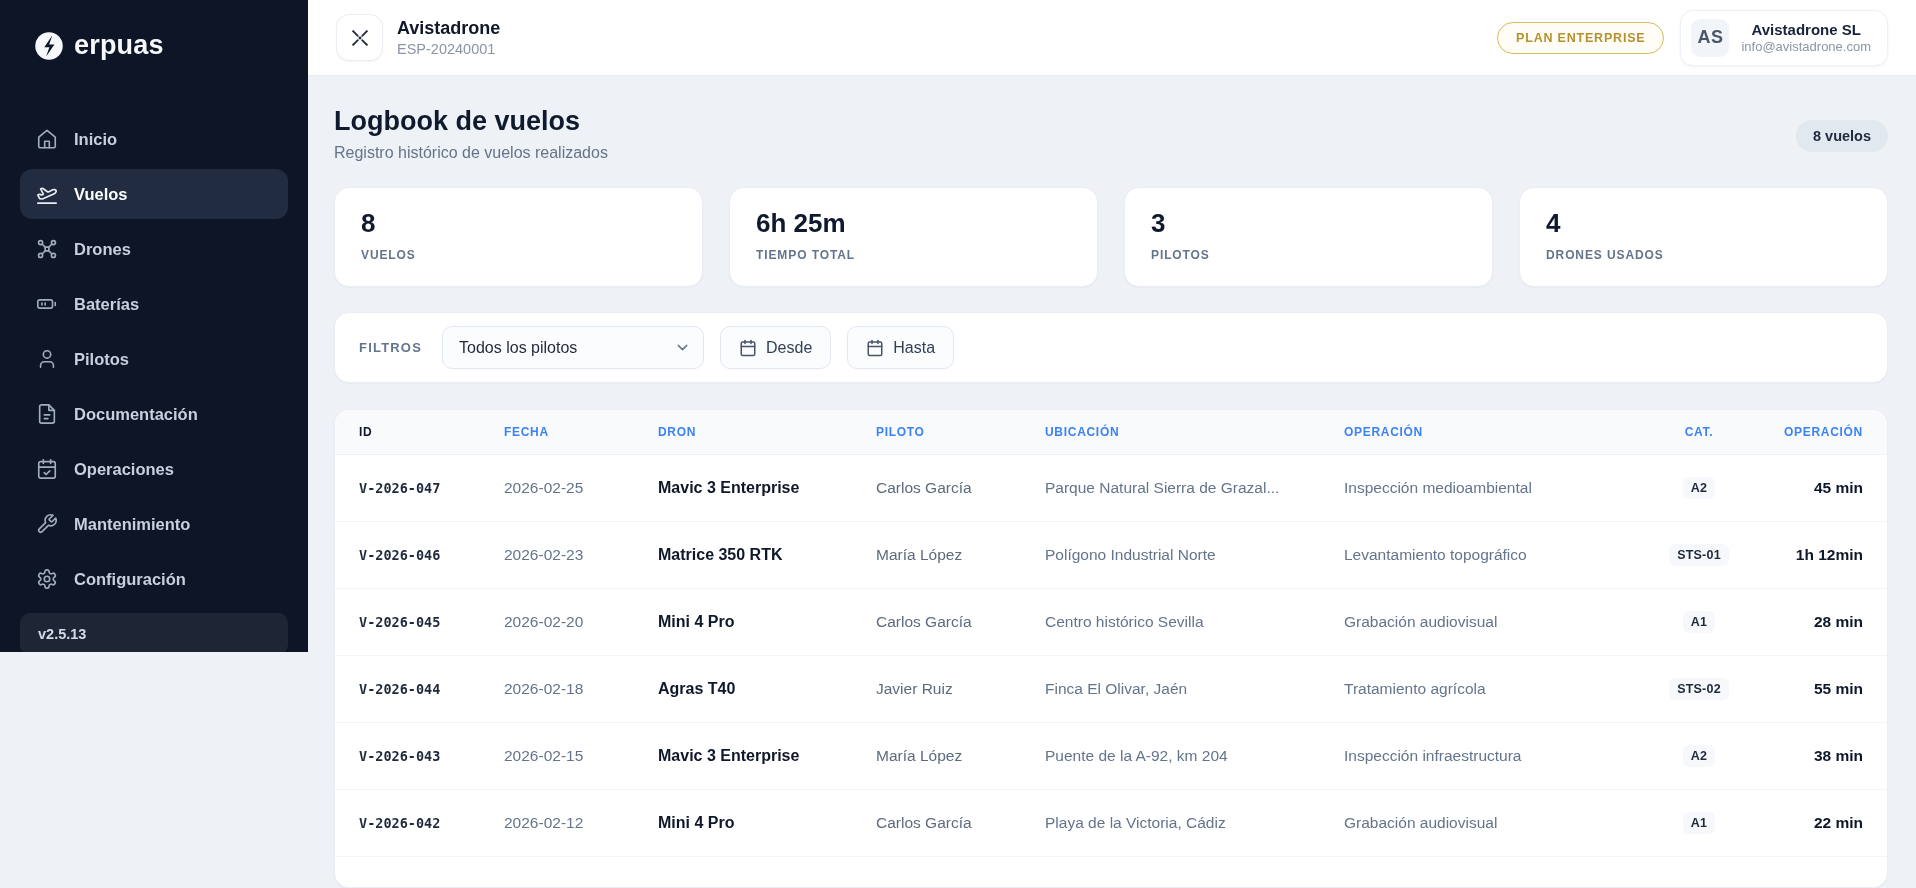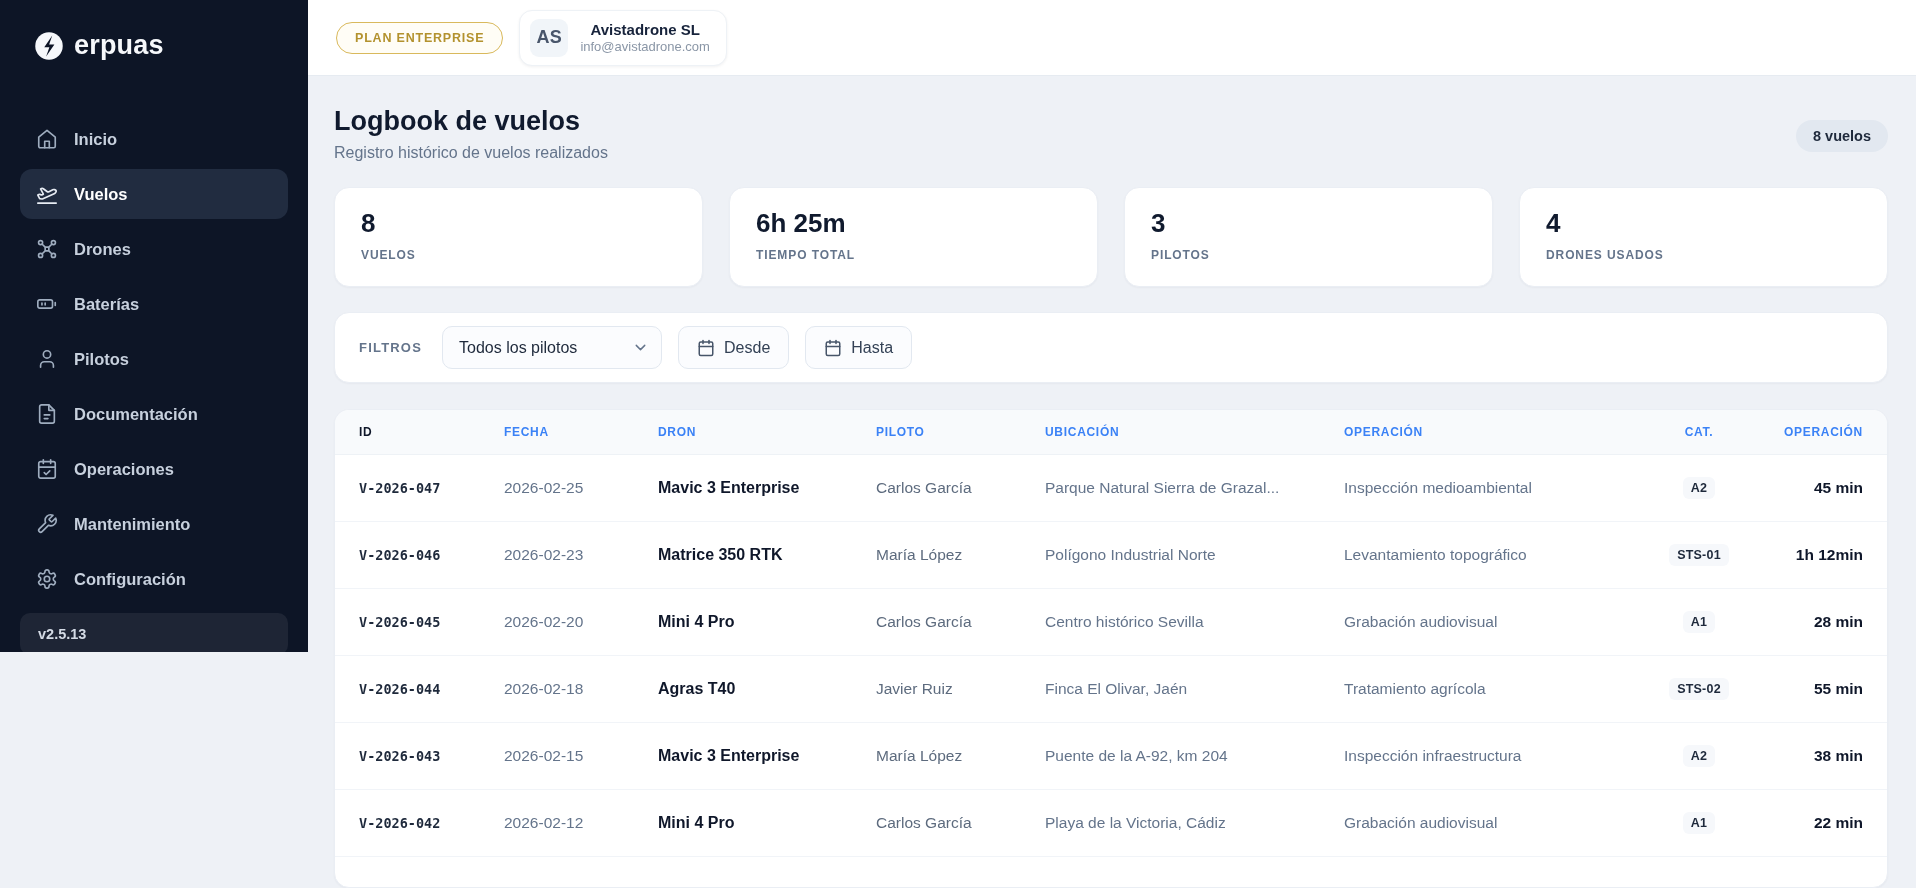--- a/index.html
+++ b/index.html
@@ -101,21 +101,21 @@
   .stat-label { font-size:12px; font-weight:700; color:#64748b; letter-spacing:.9px; margin-top:9px; }
 
   .filterbar {
     background:#fff; border:1px solid #eaeef4; border-radius:15px;
     margin-top:25px; padding:13px 24px;
     display:flex; align-items:center; gap:16px;
     box-shadow:0 1px 2px rgba(15,23,42,.04);
   }
   .filters-label { font-size:13px; font-weight:800; color:#64748b; letter-spacing:1.2px; margin-right:4px; }
   .pilot-select {
-    position:relative; width:220px; height:43px;
+    position:relative; width:262px; height:43px;
     border:1px solid #e2e8f0; border-radius:10px; background:#fbfcfe;
     display:flex; align-items:center; padding:0 38px 0 16px;
     font-size:16px; color:#1e293b; cursor:pointer;
   }
   .pilot-select .chev { position:absolute; right:12px; color:#64748b; }
   .date-btn {
     height:43px; border:1px solid #e2e8f0; border-radius:10px; background:#fbfcfe;
     display:flex; align-items:center; gap:9px; padding:0 18px;
     font-size:16px; color:#334155; cursor:pointer; font-family:inherit;
   }
@@ -248,20 +248,36 @@
         </span>
         <span class="nlabel">Configuración</span>
       </div>
     </nav>
   <div class="version-badge">v2.5.13</div>
 </aside>
 
 <div class="main">
 
   <header class="topbar">
+    <div class="company">
+      <div class="company-iconbox">
+        <svg width="22" height="22" viewBox="0 0 24 24" fill="none" stroke="currentColor" stroke-width="2" stroke-linecap="round">
+          <path d="M5 5l4.6 4.6M19 5l-4.6 4.6M5 19l4.6-4.6M19 19l-4.6-4.6"></path>
+          <circle cx="12" cy="12" r="1.6" fill="currentColor" stroke="none"></circle>
+          <circle cx="4.6" cy="4.6" r="1.1" fill="currentColor" stroke="none"></circle>
+          <circle cx="19.4" cy="4.6" r="1.1" fill="currentColor" stroke="none"></circle>
+          <circle cx="4.6" cy="19.4" r="1.1" fill="currentColor" stroke="none"></circle>
+          <circle cx="19.4" cy="19.4" r="1.1" fill="currentColor" stroke="none"></circle>
+        </svg>
+      </div>
+      <div>
+        <div class="company-name">Avistadrone</div>
+        <div class="company-license">ESP-20240001</div>
+      </div>
+    </div>
     <div class="top-right">
       <div class="plan-badge">PLAN ENTERPRISE</div>
       <div class="user-card">
         <div class="avatar">AS</div>
         <div class="user-meta">
           <div class="user-name">Avistadrone SL</div>
           <div class="user-email">info@avistadrone.com</div>
         </div>
       </div>
     </div>

